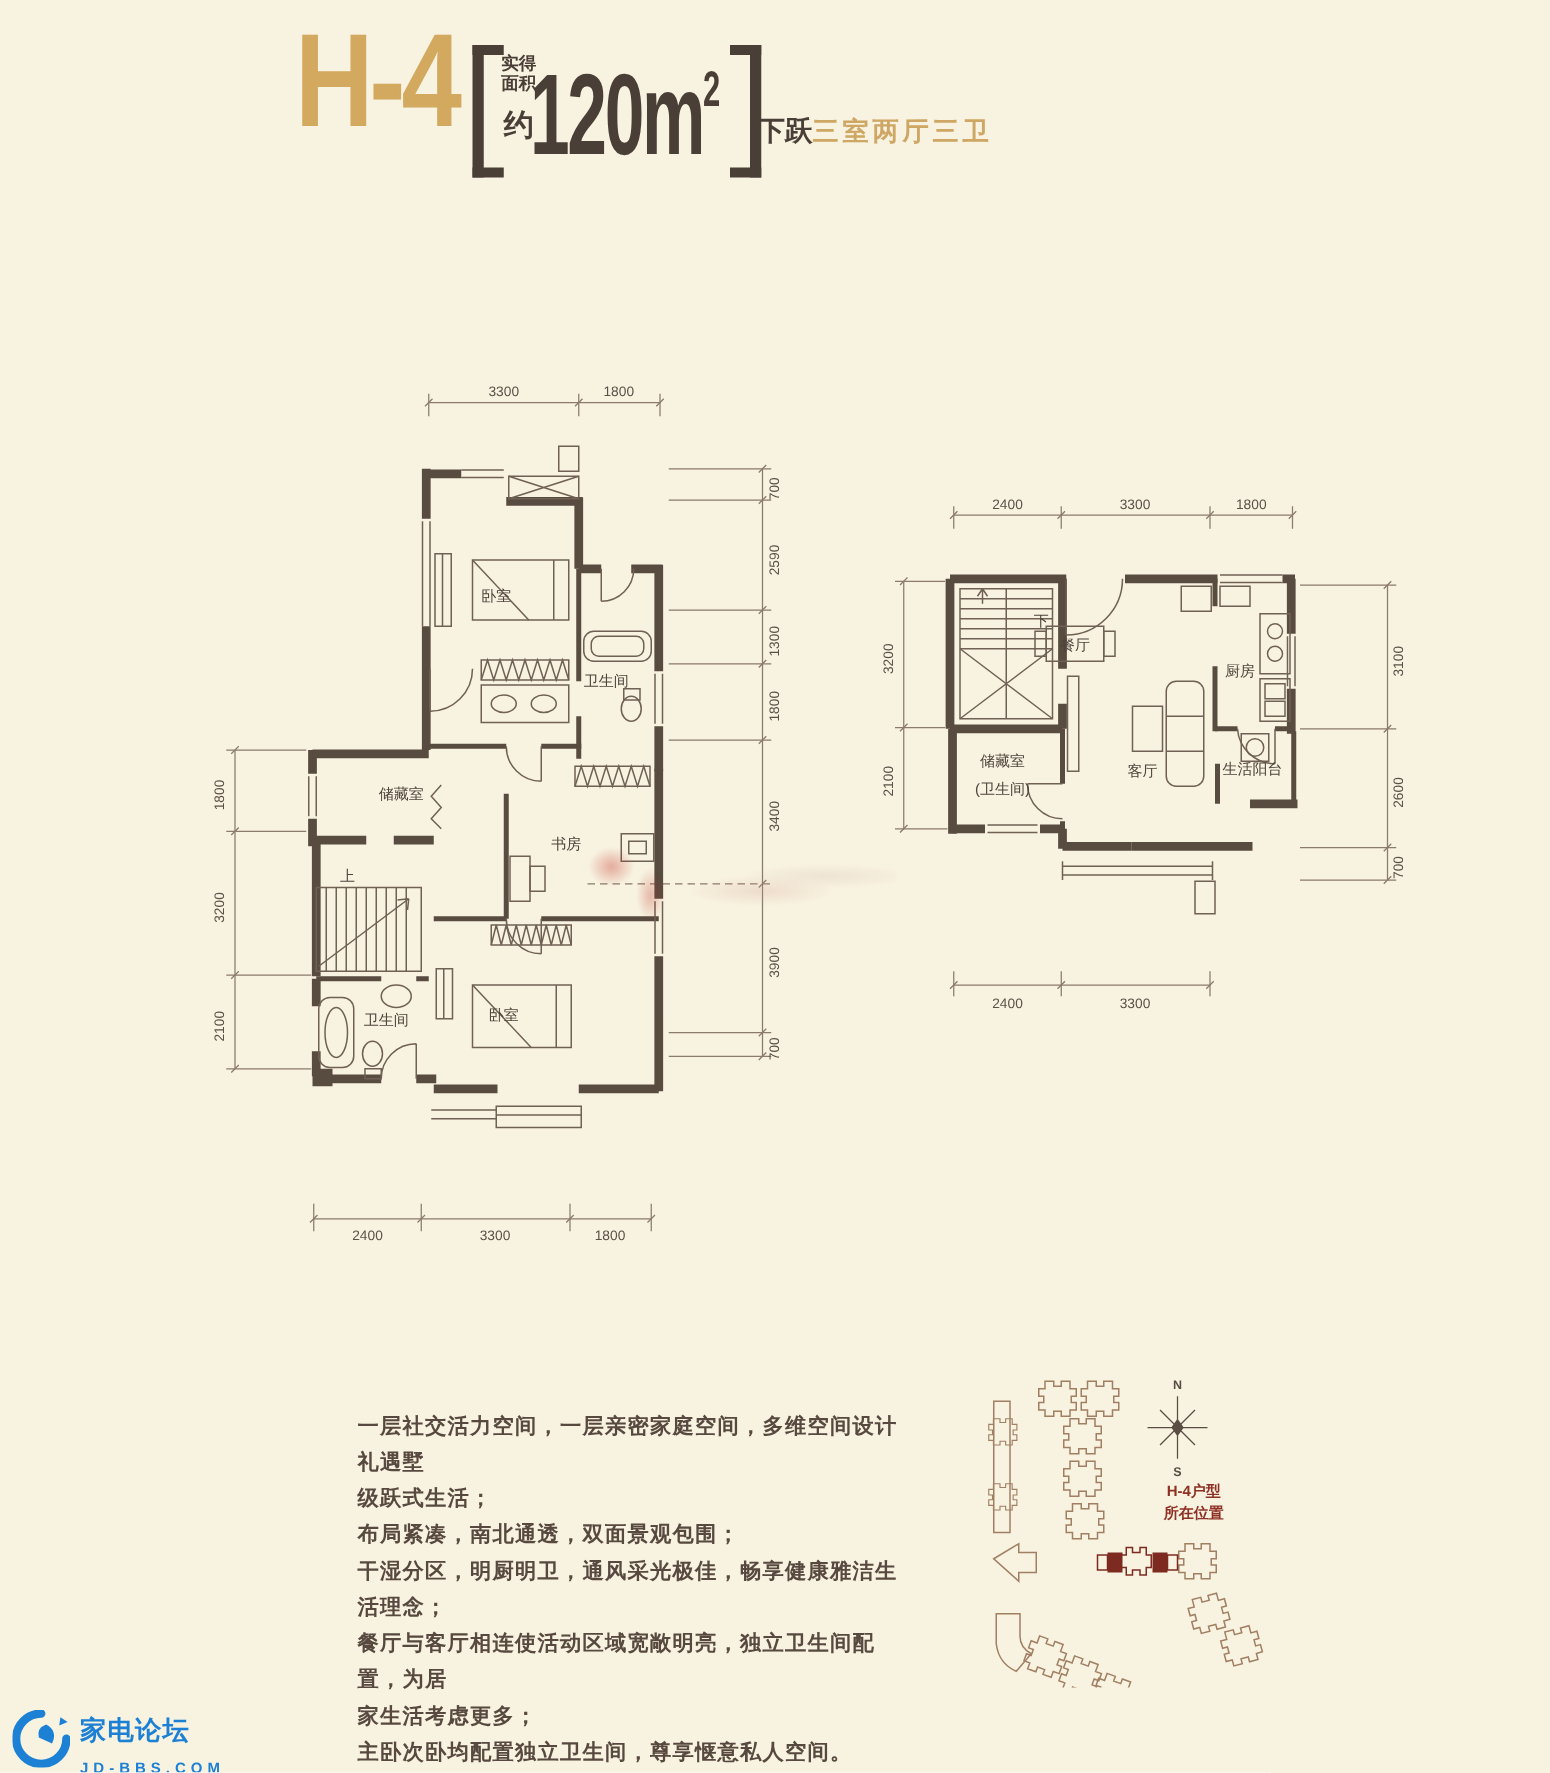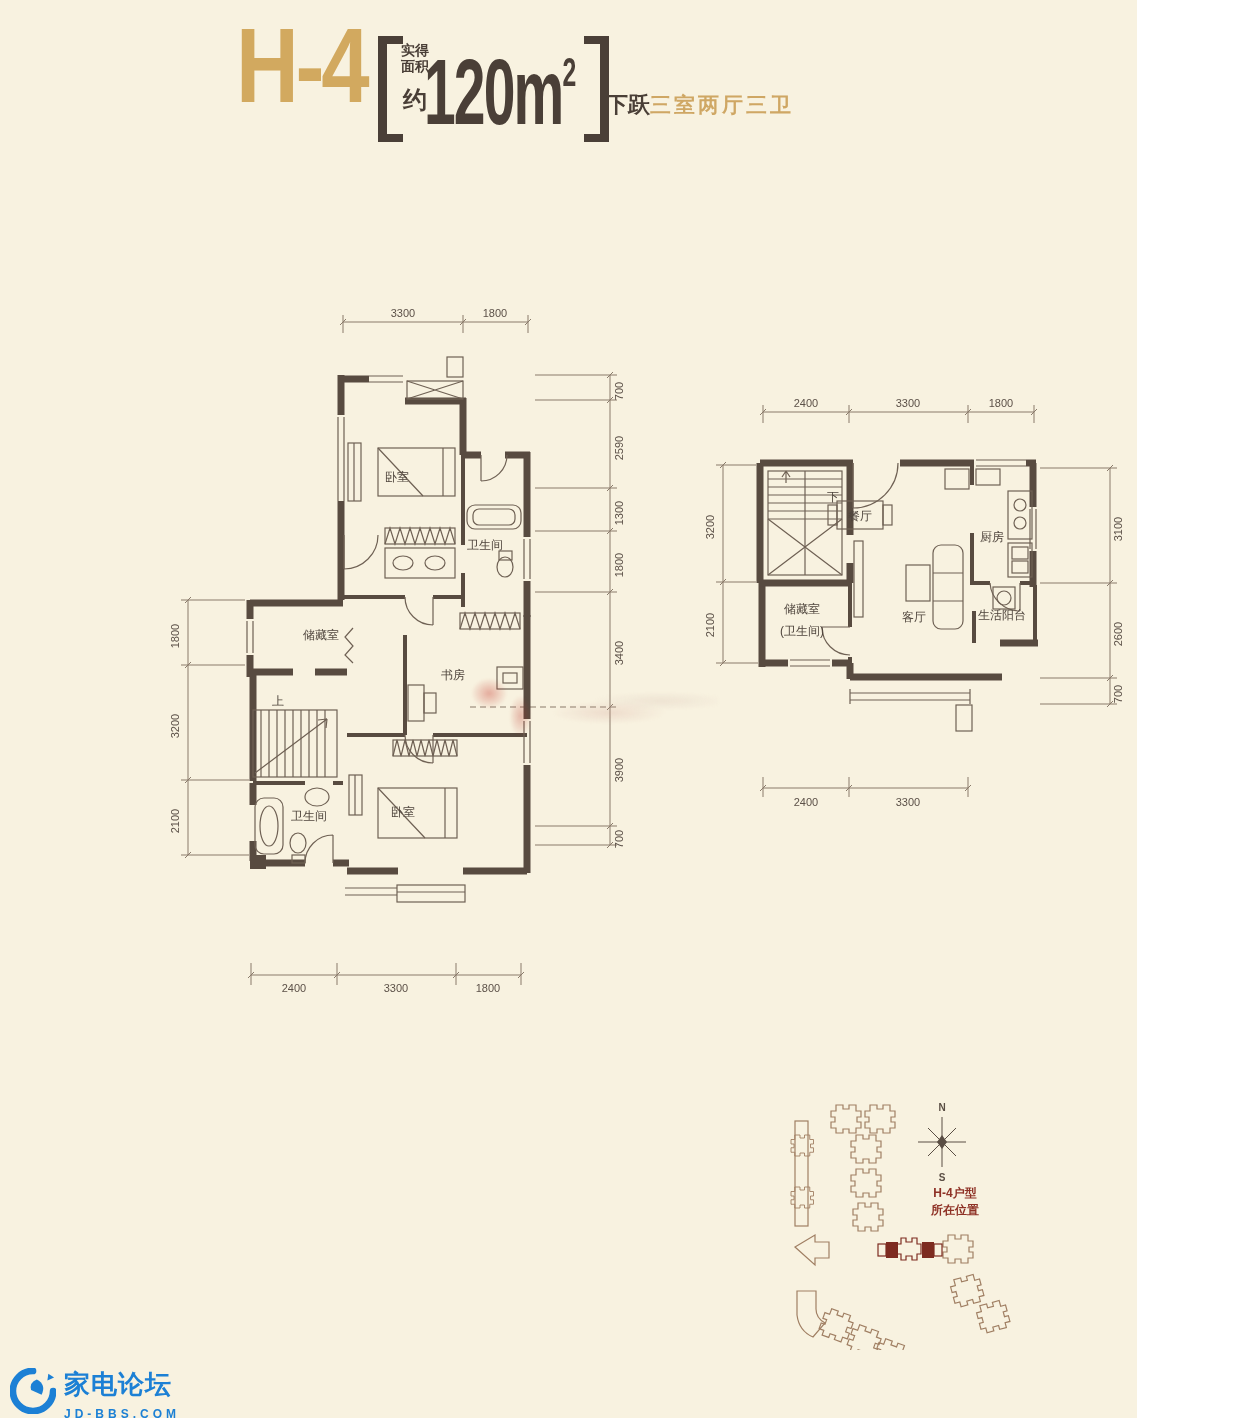--- a/index.html
+++ b/index.html
@@ -1,17 +1,17 @@
 <!DOCTYPE html>
 <html><head>
 <meta charset="utf-8">
 <style>
   html,body{margin:0;padding:0;}
-  .page{position:relative;width:1127px;height:1418px;background:#f8f2e0;overflow:hidden;
-        font-family:"Liberation Sans","DejaVu Sans",sans-serif;color:#4a3f37;padding-left:10px;}
+  .page{position:relative;width:1240px;height:1418px;background:#f8f2e0;overflow:hidden;
+        font-family:"Liberation Sans","DejaVu Sans",sans-serif;color:#4a3f37;}
   
   .t-h4{position:absolute;left:236px;top:10px;font-size:106px;font-weight:bold;color:#d2a95f;
         letter-spacing:-4px;transform:scaleX(.82);transform-origin:left top;line-height:110px;}
   .bracket{position:absolute;top:36px;width:16px;height:90px;}
   .bracket.open{left:378px;border-left:9px solid #4a3f37;border-top:8px solid #4a3f37;border-bottom:8px solid #4a3f37;}
   .bracket.close{left:584px;border-right:9px solid #4a3f37;border-top:8px solid #4a3f37;border-bottom:8px solid #4a3f37;}
   .t-arealbl{position:absolute;left:398px;top:42px;width:34px;text-align:center;}
   .t-arealbl .s{font-size:14px;font-weight:bold;line-height:16px;text-align:center;}
   .t-arealbl .b{font-size:24px;font-weight:bold;margin-top:10px;}
   .t-120{position:absolute;left:424px;top:22px;font-size:92px;font-weight:bold;letter-spacing:-3px;
@@ -29,21 +29,21 @@
   
   .smudge{position:absolute;left:458px;top:664px;width:260px;height:84px;filter:blur(1px);pointer-events:none;
     background:
      radial-gradient(ellipse 26px 22px at 12% 35%, rgba(195,55,45,.38), transparent 70%),
      radial-gradient(ellipse 16px 30px at 24% 62%, rgba(185,50,40,.30), transparent 70%),
      radial-gradient(ellipse 80px 16px at 58% 58%, rgba(205,150,140,.24), transparent 72%),
      radial-gradient(ellipse 95px 13px at 78% 44%, rgba(200,170,158,.20), transparent 72%);}
   
   .logo{position:absolute;left:10px;top:1368px;display:flex;align-items:flex-start;}
   .logo-text{margin-left:8px;}
-  .logo-brand{font-size:26px;font-weight:bold;color:#1c80d5;line-height:33px;letter-spacing:1px;}
+  .logo-brand{font-size:21px;font-weight:bold;color:#1c80d5;line-height:33px;letter-spacing:1px;}
   .logo-domain{font-size:12px;font-weight:bold;color:#1c80d5;letter-spacing:4px;margin-top:6px;}
   .disclaimer{position:absolute;left:118px;top:1468px;width:1120px;font-size:9px;color:#96907f;white-space:nowrap;overflow:hidden;}
 </style>
 </head>
 <body>
 
 <div class="page">
 
   <div class="t-h4">H-4</div>
   <div class="bracket open"></div>
@@ -268,20 +268,29 @@
       <text x="302" y="156">厨房</text>
       <text x="112" y="228">储藏室</text>
       <text x="112" y="250">(卫生间)</text>
       <text x="224" y="236">客厅</text>
       <text x="312" y="234">生活阳台</text>
     </g>
   </svg>
 
   <div class="smudge"></div>
 
+  <div class="desc">
+    <p>一层社交活力空间，一层亲密家庭空间，多维空间设计礼遇墅</p>
+    <p>级跃式生活；</p>
+    <p>布局紧凑，南北通透，双面景观包围；</p>
+    <p>干湿分区，明厨明卫，通风采光极佳，畅享健康雅洁生活理念；</p>
+    <p>餐厅与客厅相连使活动区域宽敞明亮，独立卫生间配置，为居</p>
+    <p>家生活考虑更多；</p>
+    <p>主卧次卧均配置独立卫生间，尊享惬意私人空间。</p>
+  </div>
 
   <svg class="plan" style="left:775px;top:1095px;" width="260" height="255" viewBox="0 0 260 255">
     <defs>
       <path id="cl" d="M0,6 h5 v-6 h7 v4 h6 v-4 h7 v6 h5 v6 h-4 v5 h4 v6 h-5 v5 h-7 v-4 h-6 v4 h-7 v-5 h-5 v-6 h4 v-5 h-4 z"></path>
     </defs>
     <g stroke="#a07f63" stroke-width="1.2" fill="none">
       <use href="#cl" transform="translate(56,10)"></use>
       <use href="#cl" transform="translate(90,10)"></use>
       <use href="#cl" transform="translate(76,40)"></use>
       <use href="#cl" transform="translate(76,74)"></use>

